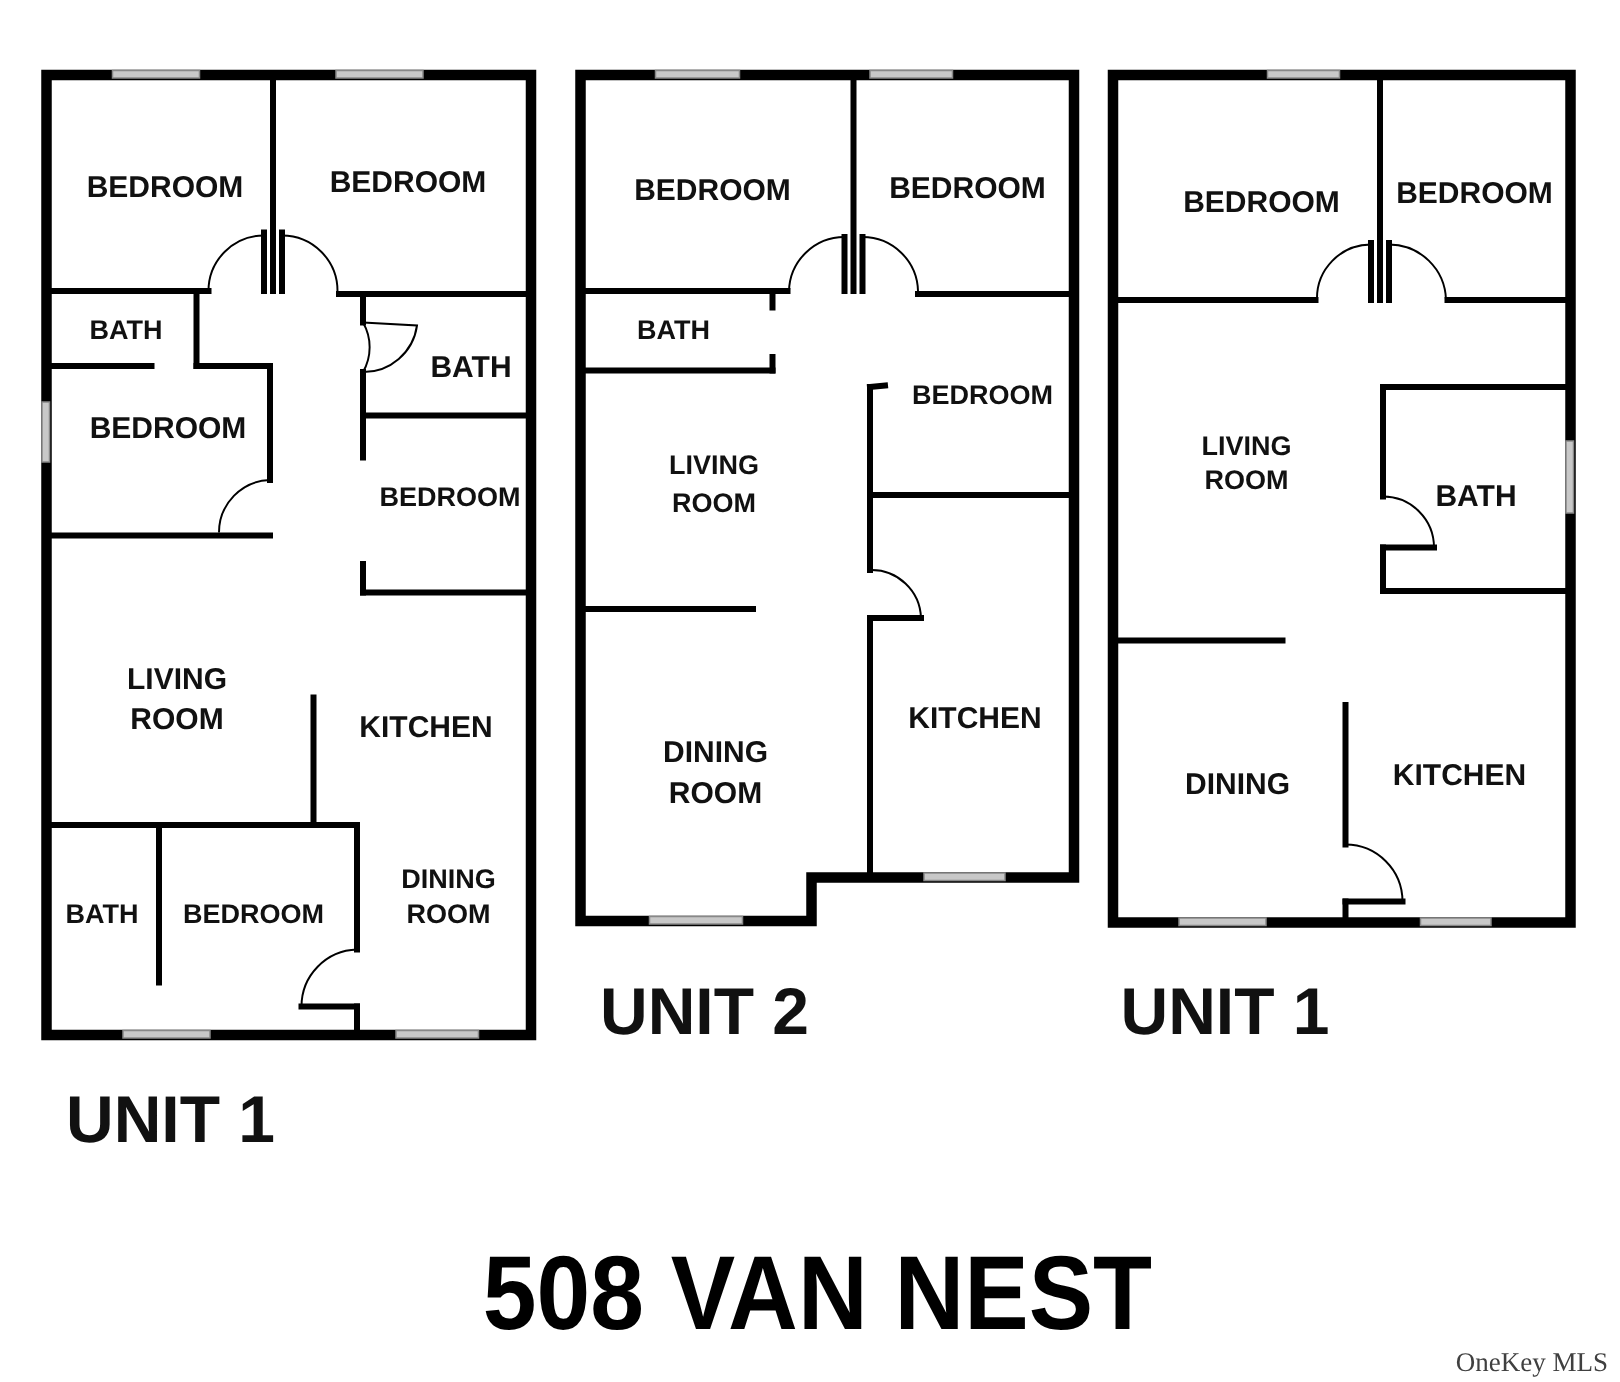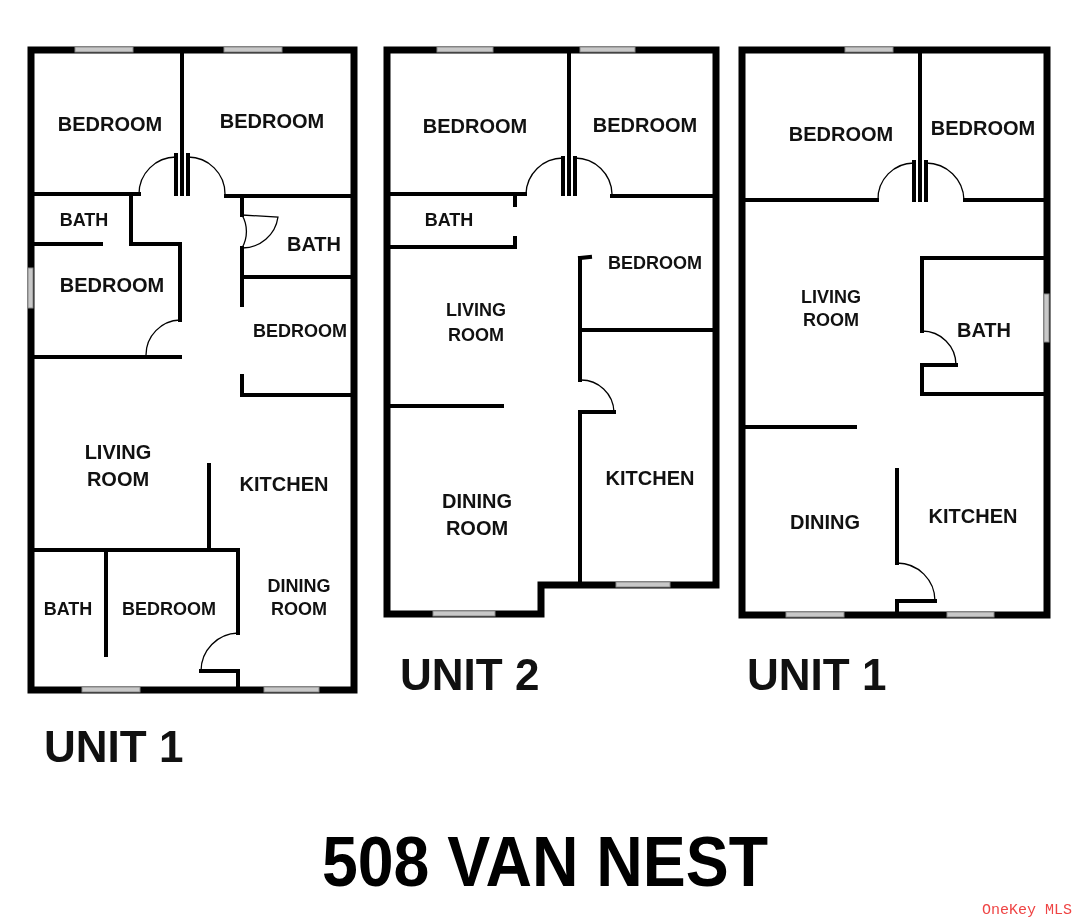--- a/index.html
+++ b/index.html
@@ -6,21 +6,21 @@
   body{width:1080px;height:921px;position:relative;overflow:hidden;font-family:"Liberation Sans",sans-serif;}
   svg{position:absolute;left:0;top:0;}
   .wall{stroke:#000;fill:none;stroke-linecap:square;}
   .ext{stroke-width:7;}
   .int{stroke-width:4;}
   .win{fill:#c8c8c8;stroke:#888;stroke-width:1;}
   .swing{stroke:#000;stroke-width:1.3;fill:none;}
   .room{font-family:"Liberation Sans",sans-serif;font-weight:bold;font-size:20px;fill:#111;text-anchor:middle;}
   .unit-label{position:absolute;font-family:"Liberation Sans",sans-serif;font-weight:bold;font-size:44px;color:#111;text-align:left;width:300px;}
   .title{position:absolute;left:0;width:1090px;top:822px;text-align:center;font-family:"Liberation Sans",sans-serif;font-weight:bold;font-size:70px;color:#000;letter-spacing:0;transform:scaleX(0.92);}
-  .wm{position:absolute;right:8px;bottom:2px;font-family:Liberation Mono, monospace;font-size:15px;color:#ef4444;}
+  .wm{position:absolute;right:8px;bottom:2px;font-family:Liberation Serif, serif;font-size:18px;color:#404040;}
 </style>
 </head>
 <body>
 
 <svg width="1080" height="921" viewBox="0 0 1080 921">
 
   <g>
 
     <rect class="wall ext" x="31" y="50" width="323" height="640"></rect>
 

